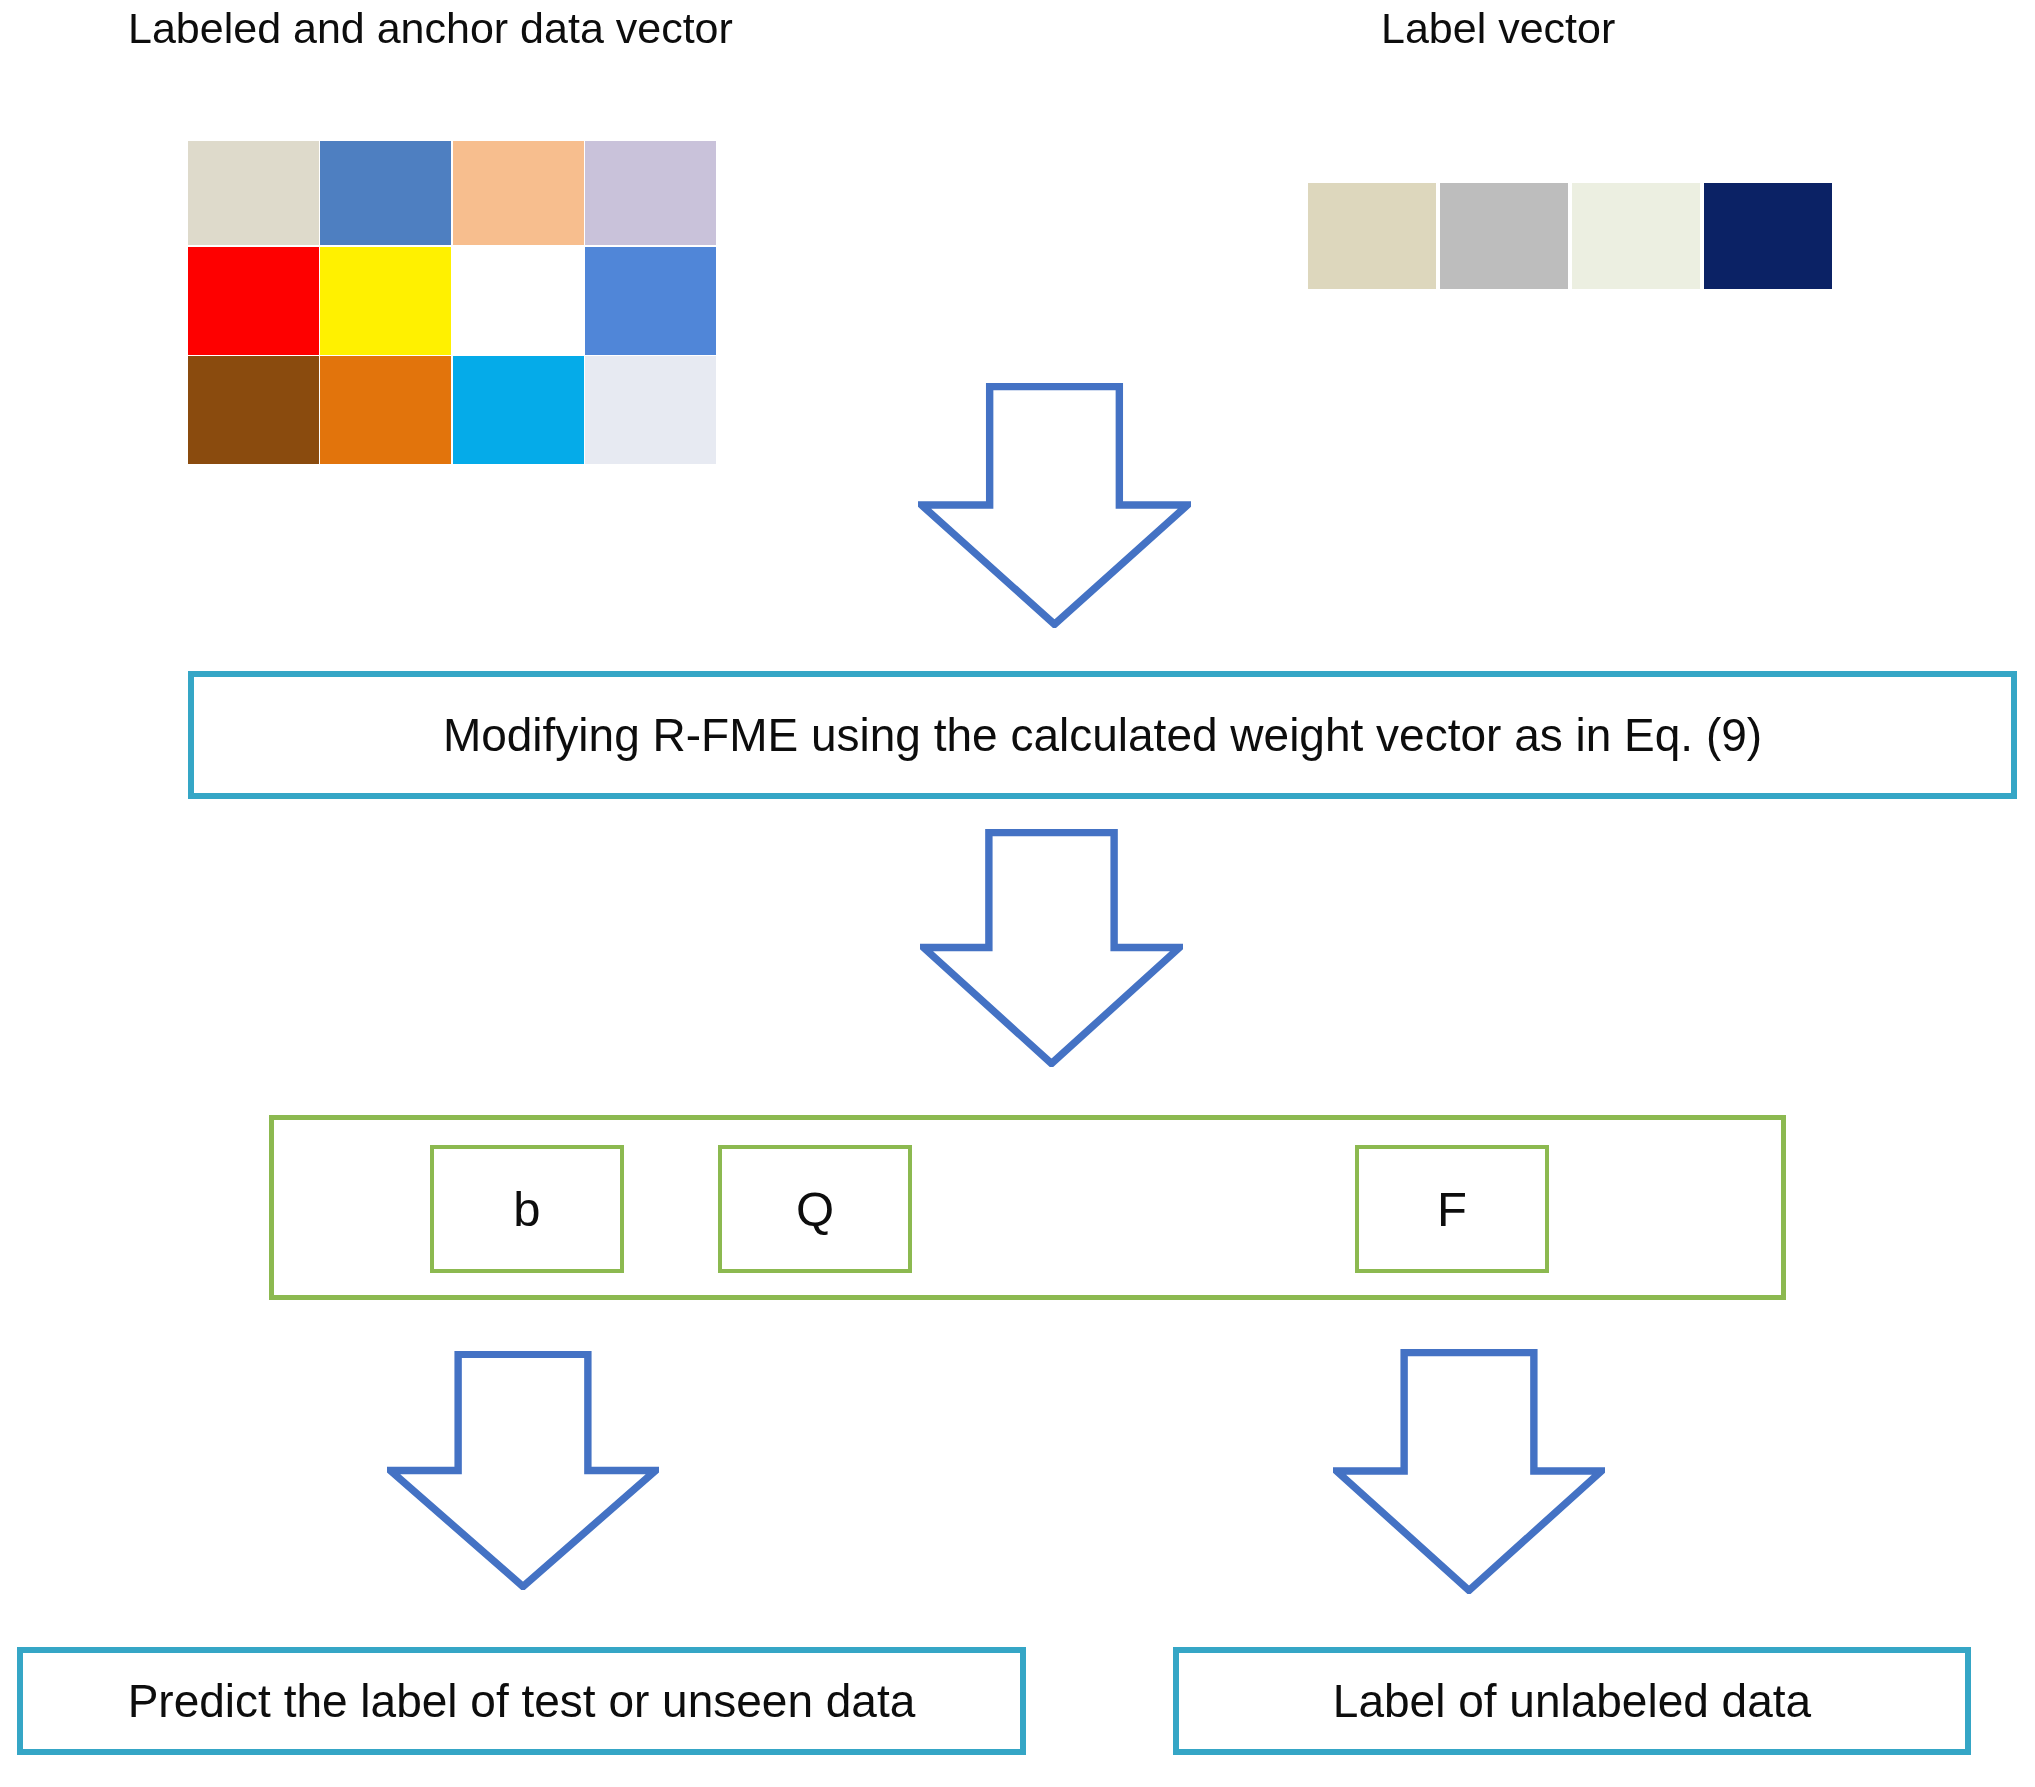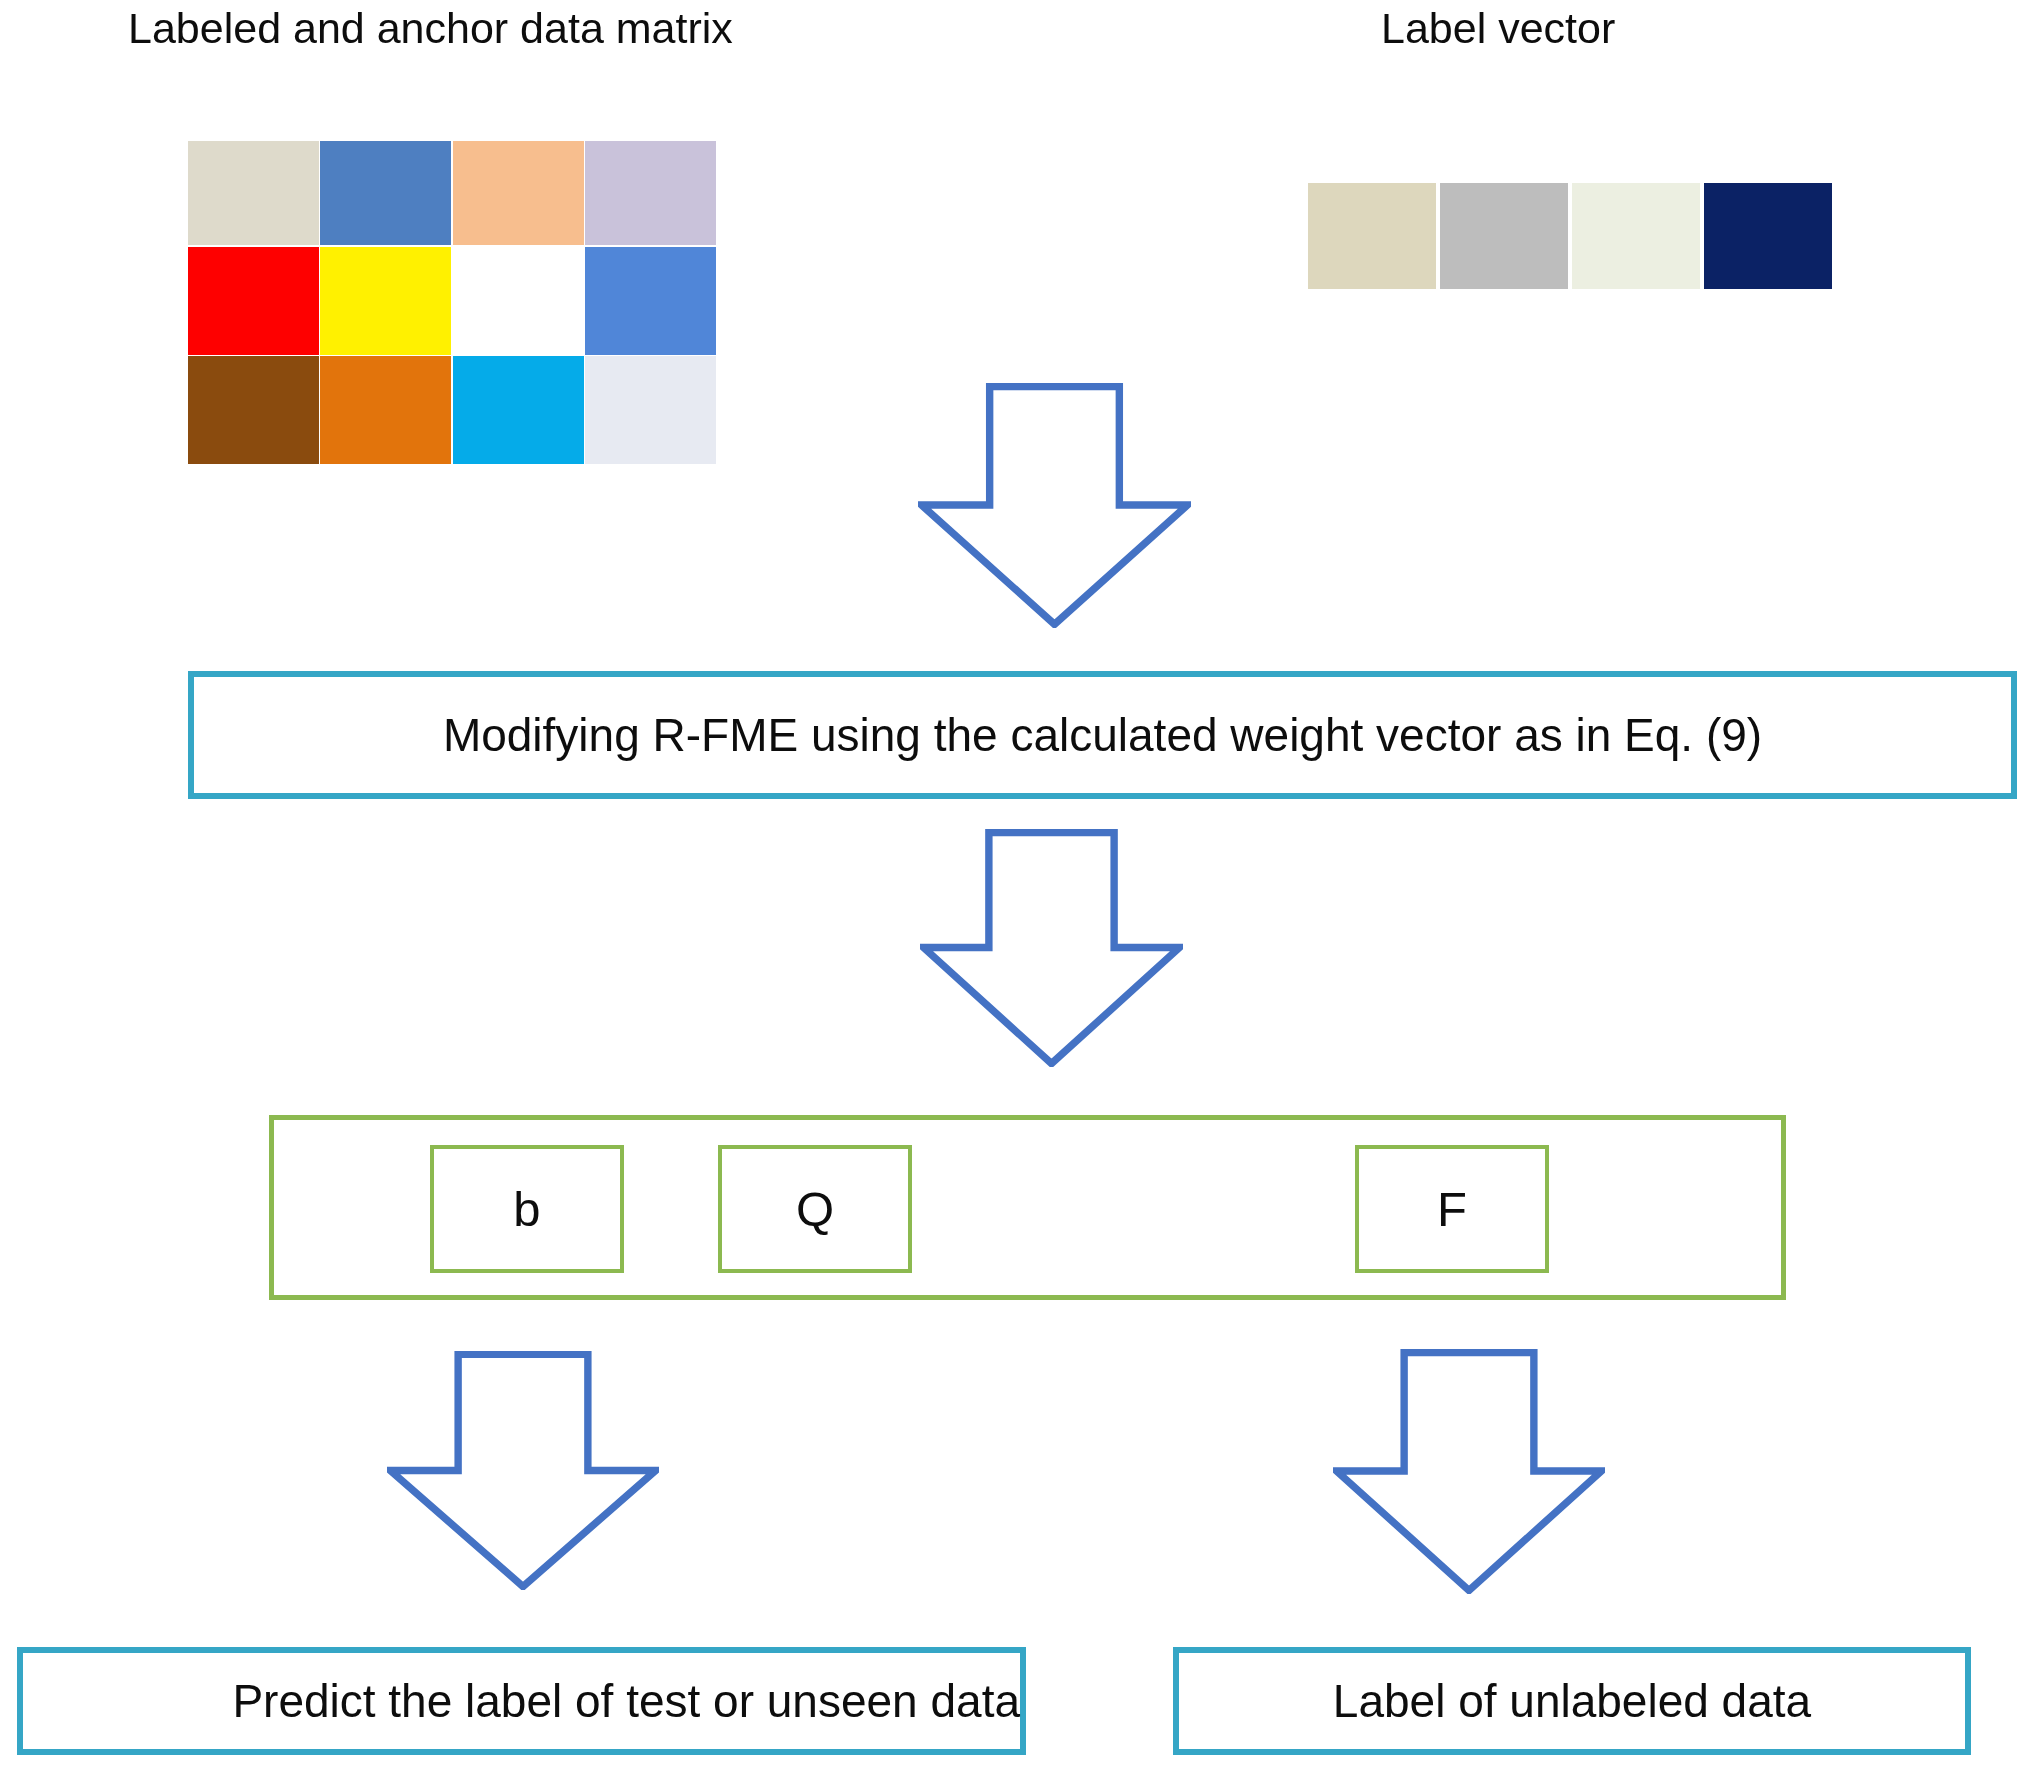--- a/index.html
+++ b/index.html
@@ -85,32 +85,32 @@
     line-height: 1;
   }
   .symtext {
     font-size: 49px;
     font-weight: 400;
     color: #0d0d0d;
     line-height: 1;
   }
 
   #modify-box  { left: 188px;  top: 671px; width: 1829px; height: 128px; }
-  #predict-box { left: 17px;   top: 1647px; width: 1009px; height: 108px; justify-content: flex-end; }
+  #predict-box { left: 17px;   top: 1647px; width: 1009px; height: 108px; }
   #unlabeled-box { left: 1173px; top: 1647px; width: 798px; height: 108px; }
 
   #outputs-box { left: 269px; top: 1115px; width: 1517px; height: 185px; }
   .greensub.b-box { left: 430px;  top: 1145px; width: 194px; height: 128px; }
   .greensub.q-box { left: 718px; top: 1145px; width: 194px; height: 128px; }
   .greensub.f-box { left: 1355px; top: 1145px; width: 194px; height: 128px; }
 </style>
 </head>
 <body>
 
-<div class="abs caption" style="left:128px; top:6.8px;">Labeled and anchor data matrix</div>
+<div class="abs caption" style="left:128px; top:6.8px;">Labeled and anchor data vector</div>
 
 <div class="abs caption" style="left:1381px; top:6.8px;">Label vector</div>
 
 <div class="abs" id="data-matrix">
   <div class="matrix-cell" style="background: rgb(222, 218, 203);"></div>
   <div class="matrix-cell" style="background: rgb(78, 127, 193);"></div>
   <div class="matrix-cell" style="background: rgb(247, 190, 142);"></div>
   <div class="matrix-cell" style="background: rgb(201, 194, 218);"></div>
 
   <div class="matrix-cell" style="background: rgb(254, 0, 0);"></div>

